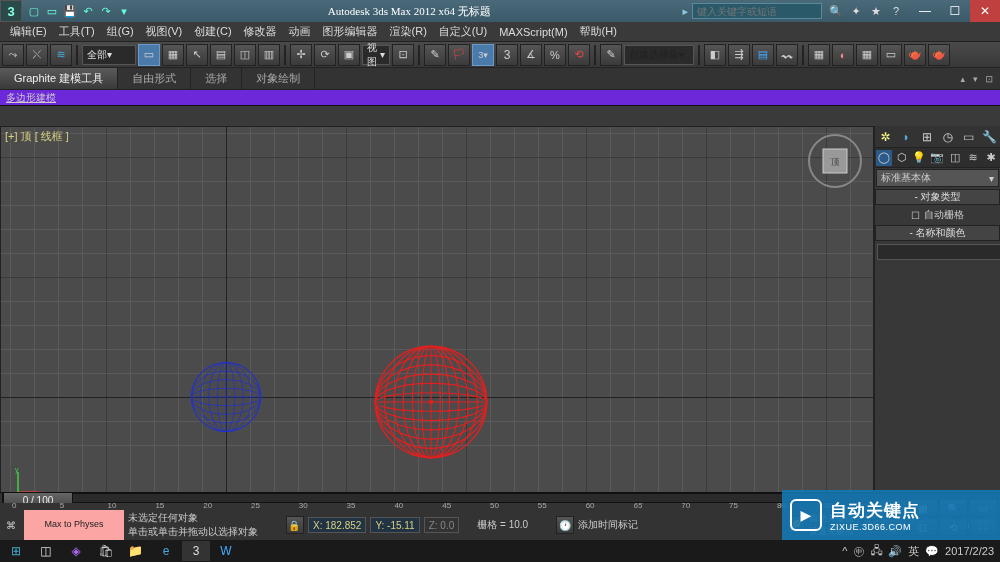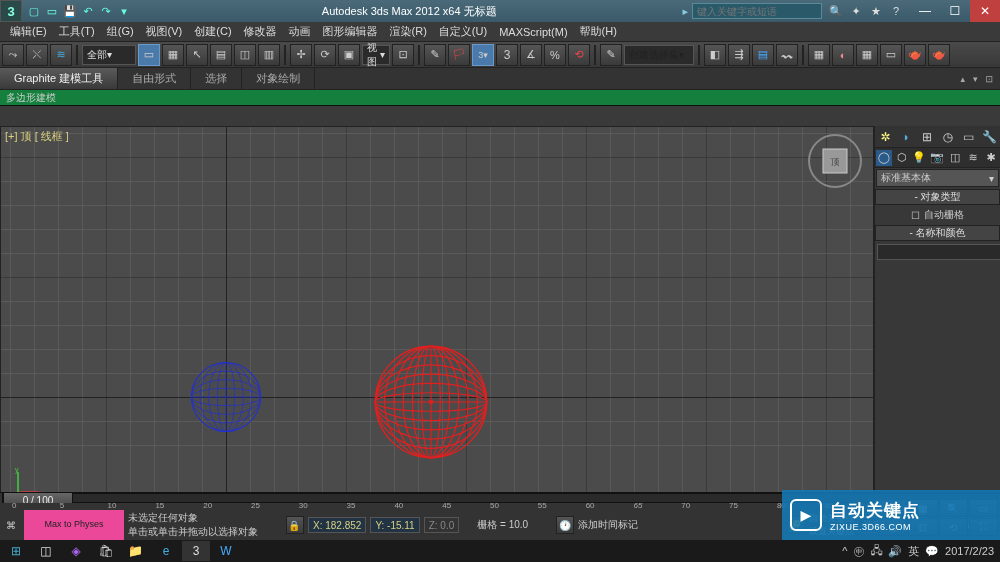--- a/index.html
+++ b/index.html
@@ -3,21 +3,21 @@
 <meta charset="utf-8">
 <style>
 * { margin: 0; padding: 0; box-sizing: border-box; font-family: "Microsoft YaHei", Arial, sans-serif; }
 body { background: #3a3a3a; color: #cccccc; font-size: 10px; overflow: hidden; width: 1000px; height: 562px; }
 
 
 .titlebar { height: 22px; background: linear-gradient(#4a6a7a, #3a5a6a); display: flex; align-items: center; color: #ffffff; font-size: 11px; }
 .titlebar .appicon { width: 22px; height: 22px; background: #2a4a4a; display: flex; align-items: center; justify-content: center; color: #8fd; font-weight: bold; font-size: 13px; border: 1px solid #555; }
 .titlebar .qat { display: flex; gap: 2px; padding: 0 4px; }
 .titlebar .qat span { width: 16px; height: 16px; display:flex; align-items:center; justify-content:center; color:#6fd; font-size:11px;}
-.titlebar .title { flex: 1; text-align: center; }
+.titlebar .title { flex: 1; text-align: center; font-family: Liberation Serif, serif; }
 .titlebar .search { width: 130px; height: 16px; background: #2a5a6a; border: 1px solid #5a8a9a; color: #88ccdd; font-size: 10px; padding: 0 4px; }
 .titlebar .helpicons { display:flex; gap:4px; padding:0 6px;}
 .titlebar .helpicons span{ width:16px; height:16px; display:flex; align-items:center; justify-content:center; color:#ddd; font-size:11px;}
 .titlebar .winbtns { display: flex; }
 .titlebar .winbtns div { width: 30px; height: 22px; display: flex; align-items: center; justify-content: center; font-size: 12px; }
 .titlebar .winbtns .close { background: #c04040; color:#fff; }
 .titlebar .winbtns .min, .titlebar .winbtns .max { color: #fff; }
 
 
 .menubar { height: 20px; background: #3a3a3a; display: flex; align-items: center; padding: 0 4px; border-bottom: 1px solid #222; }
@@ -29,21 +29,21 @@
 .tbtn.active { background: #4a7aaa; border-color: #6a9aca; }
 .tsep { width: 2px; height: 20px; background: #222; margin: 0 2px; }
 .tdropdown { height: 20px; background: #2a2a2a; border: 1px solid #555; color: #ddd; font-size: 10px; padding: 0 4px; display: flex; align-items: center; }
 
 
 .ribbon { height: 22px; background: #333; display: flex; align-items: stretch; border-bottom: 1px solid #222; }
 .ribbon .rtab { padding: 0 14px; display: flex; align-items: center; font-size: 11px; color: #aaa; border-right: 1px solid #222; }
 .ribbon .rtab.active { background: linear-gradient(#5a5a5a, #3a3a3a); color: #eee; }
 .ribbon .rend { flex:1; display:flex; align-items:center; justify-content:flex-end; padding-right:4px; gap:2px;}
 .ribbon .rend span { font-size:9px; color:#aaa; padding:0 3px;}
-.subribbon { height: 16px; background: #15803d; font-size: 10px; color: #ccc; padding: 1px 6px; border-bottom:1px solid #111;}
+.subribbon { height: 16px; background: #6d28d9; font-size: 10px; color: #ccc; padding: 1px 6px; border-bottom:1px solid #111;text-decoration:underline;}
 
 
 .main { position: absolute; top: 126px; left: 0; right: 0; bottom: 46px; display: flex; }
 .viewport { flex: 1; background: #4b4b4b; position: relative; overflow: hidden; border: 1px solid #222; }
 .viewport .grid { position: absolute; inset: 0; }
 .viewport .gridline { position: absolute; background: #5a5a5a; }
 .viewport .gridline.major { background: #3a3a3a; }
 .viewport .gridline.v { width: 1px; top: 0; bottom: 0; }
 .viewport .gridline.h { height: 1px; left: 0; right: 0; }
 .viewport .label { position: absolute; top: 2px; left: 4px; color: #d8d080; font-size: 11px; }
@@ -70,21 +70,21 @@
 .bottom { position: absolute; left: 0; right: 0; bottom: 22px; height: 48px; background: #333; border-top: 1px solid #111; display:flex; flex-direction:column; }
 .timetrack { height: 16px; background: #2a2a2a; position: relative; margin: 0 2px; border:1px solid #111;}
 .timetrack .slider { position:absolute; left:0; top:-2px; width:70px; height:18px; background:linear-gradient(#666,#444); border:1px solid #111; text-align:center; font-size:10px; line-height:16px; color:#eee;}
 .timeruler { height: 12px; background: #333; position: relative; margin: 0 2px; font-size:8px; color:#aaa;}
 .timeruler span { position:absolute; bottom:0; }
 .status { flex:1; display:flex; align-items:center; gap:4px; padding:0 2px; }
 .status .box { height:16px; background:#2a2a2a; border:1px solid #555; padding:0 4px; display:flex; align-items:center; font-size:10px;}
 .status .coord { background:#223344; color:#d8d080;}
 .status .coord.z { background:#333; color:#888;}
 .status .sbtn { width:18px; height:18px; background:linear-gradient(#555,#3a3a3a); border:1px solid #222; display:flex; align-items:center; justify-content:center; font-size:10px;}
-.status .caption { width:100px; height:30px; background:#ec4899; color:#222; display:flex; align-items:center; justify-content:center; font-size:9px; text-align:center; line-height:1.1;}
+.status .caption { width:100px; height:30px; background:#fca5a5; color:#222; display:flex; align-items:center; justify-content:center; font-size:9px; text-align:center; line-height:1.1;}
 .status .textcol { display:flex; flex-direction:column; font-size:10px; color:#ccc; }
 
 
 .watermark { position: absolute; right: 0; bottom: 22px; width: 218px; height: 50px; background: rgba(20,120,180,0.9); display: flex; align-items: center; padding: 0 8px; gap: 8px; color: #fff; z-index:50;}
 .watermark .play { width: 32px; height: 32px; border: 2px solid #fff; border-radius: 6px; display:flex; align-items:center; justify-content:center; font-size:14px;}
 .watermark .txt { display:flex; flex-direction:column; }
 .watermark .txt .cn { font-size:17px; font-weight:bold; letter-spacing:1px;}
 .watermark .txt .en { font-size:9px; letter-spacing:0.5px;}
 
 

